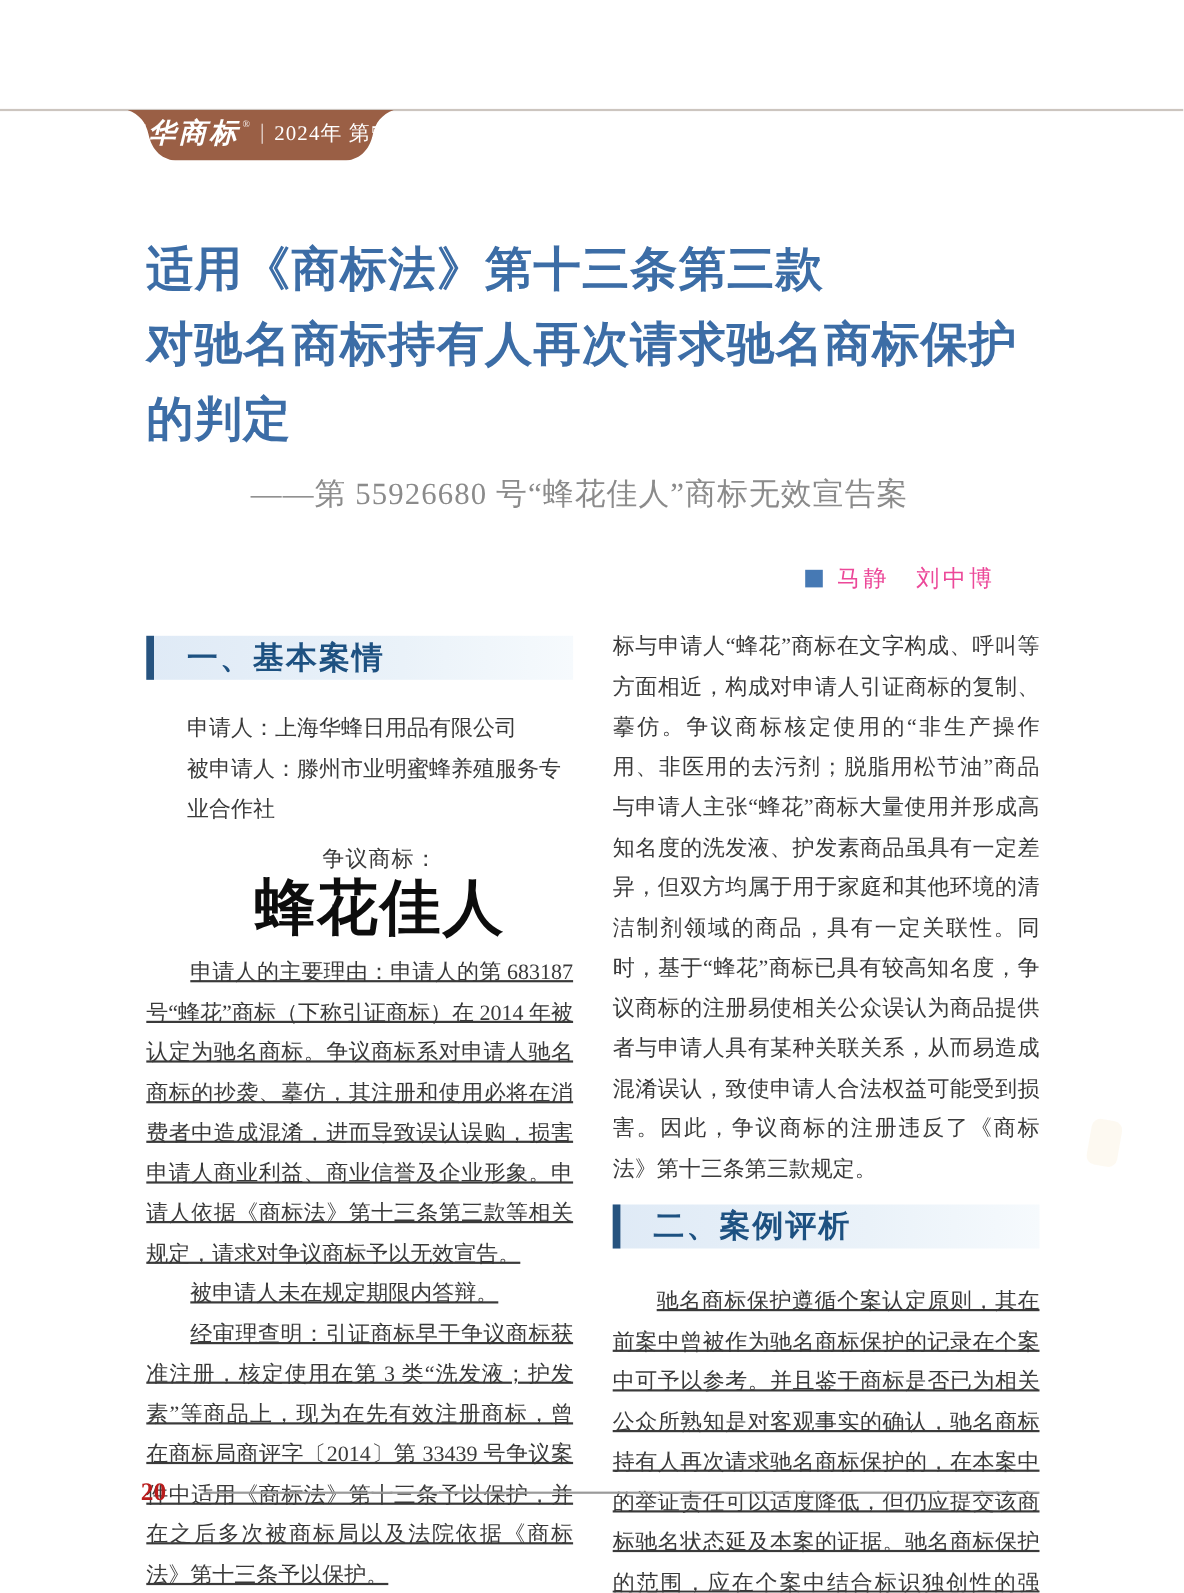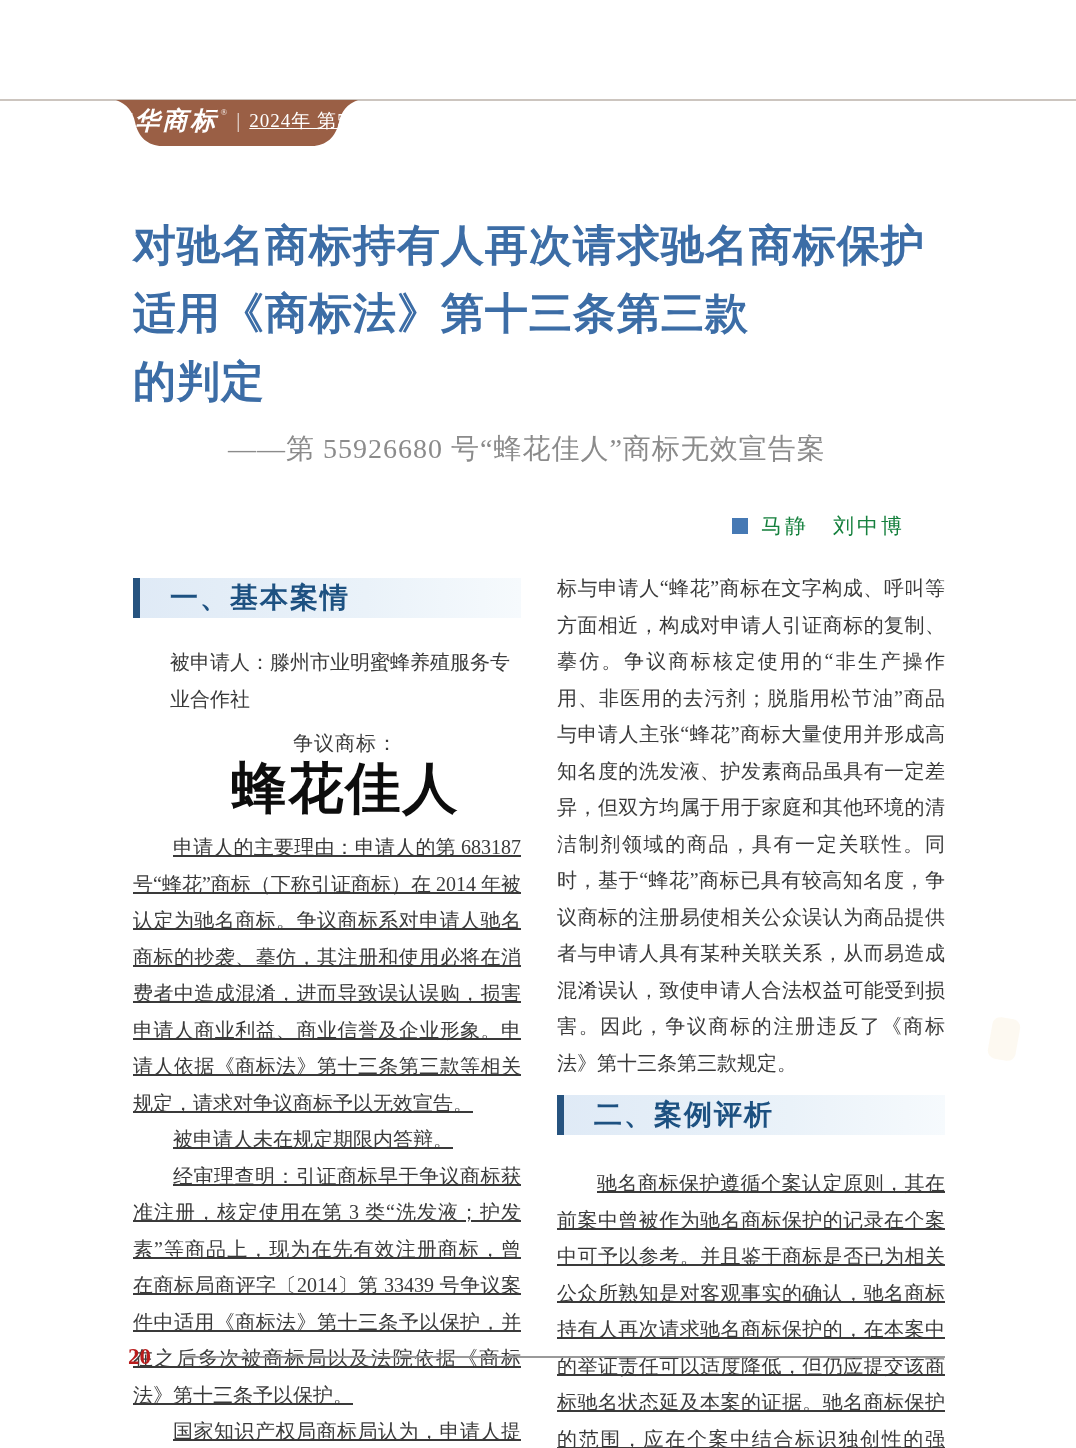--- a/index.html
+++ b/index.html
@@ -24,33 +24,33 @@
   
   .badge{position:absolute;left:116px;top:100px;width:242px;height:46px;}
   .badge svg{position:absolute;left:0;top:0;width:100%;height:100%;display:block;}
   .badge-content{
     position:absolute;left:0;top:0;right:0;bottom:5px;
     display:flex;align-items:center;justify-content:center;gap:9px;color:#fff;
   }
   .badge-name{font-size:25px;font-weight:bold;font-style:italic;letter-spacing:3px;white-space:nowrap;}
   .badge-reg{font-size:9px;margin-left:-7px;align-self:flex-start;margin-top:7px;opacity:.9;}
   .badge-sep{font-size:20px;font-weight:normal;opacity:.8;}
-  .badge-issue{font-size:19px;letter-spacing:1px;white-space:nowrap;text-decoration:underline;}
+  .badge-issue{font-size:19px;letter-spacing:1px;white-space:nowrap;}
   
   .title{
     position:absolute;left:133px;top:212px;width:830px;
     color:var(--title-blue);font-weight:bold;font-size:43px;line-height:68px;letter-spacing:1px;
   }
   .subtitle{
     position:absolute;left:228px;top:430px;width:700px;
     font-size:28px;color:var(--subtitle-gray);letter-spacing:1px;white-space:nowrap;
   }
   .authors{
     position:absolute;top:512px;right:171px;
-    display:flex;align-items:center;gap:13px;font-size:21px;color:#15803d;text-align:right;
+    display:flex;align-items:center;gap:13px;font-size:21px;color:#ec4899;text-align:right;
   }
   .author-square{width:16px;height:16px;background:var(--author-marker);display:inline-block;}
   .author-names{letter-spacing:3px;white-space:nowrap;}
   
   .col{position:absolute;width:388px;top:578px;}
   .left-col{left:133px;}
   .right-col{left:557px;top:570px;}
   .sec-heading{
     position:relative;height:40px;display:flex;align-items:center;
     background:linear-gradient(90deg,#dfeaf6 0%,#eaf2f9 60%,#f6fafd 100%);
@@ -92,36 +92,39 @@
     </svg>
     <div class="badge-content">
       <span class="badge-name">中华商标</span>
       <span class="badge-reg">®</span>
       <span class="badge-sep">|</span>
       <span class="badge-issue">2024年 第5期</span>
     </div>
   </div>
 
   <div class="title">
+    <div>适用《商标法》第十三条第三款</div>
     <div>对驰名商标持有人再次请求驰名商标保护</div>
-    <div>适用《商标法》第十三条第三款</div>
     <div>的判定</div>
   </div>
 
   <div class="subtitle">——第 55926680 号“蜂花佳人”商标无效宣告案</div>
 
   <div class="authors">
     <span class="author-square"></span>
     <span class="author-names">马静　刘中博</span>
   </div>
 
   <div class="col left-col">
     <div class="sec-heading">
       <span class="sec-bar"></span>
       <span class="sec-text">一、基本案情</span>
+    </div>
+    <div class="case-line">
+      <span>申请人：</span><span>上海华蜂日用品有限公司</span>
     </div>
     <div class="case-line">
       <span>被申请人：</span><span>滕州市业明蜜蜂养殖服务专业合作社</span>
     </div>
     <div class="mark-row">
       <span class="mark-label">争议商标：</span>
       <span class="mark-text">蜂花佳人</span>
     </div>
     <p class="body-p indent">申请人的主要理由：申请人的第 683187 号“蜂花”商标（下称引证商标）在 2014 年被认定为驰名商标。争议商标系对申请人驰名商标的抄袭、摹仿，其注册和使用必将在消费者中造成混淆，进而导致误认误购，损害申请人商业利益、商业信誉及企业形象。申请人依据《商标法》第十三条第三款等相关规定，请求对争议商标予以无效宣告。</p>
     <p class="body-p indent">被申请人未在规定期限内答辩。</p>

